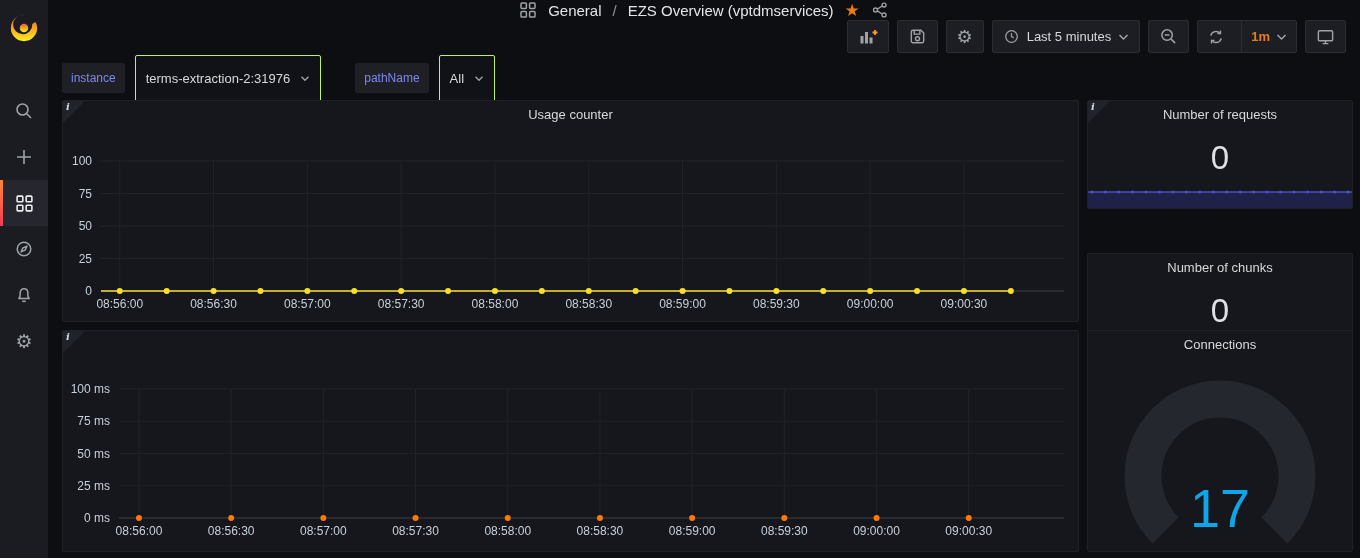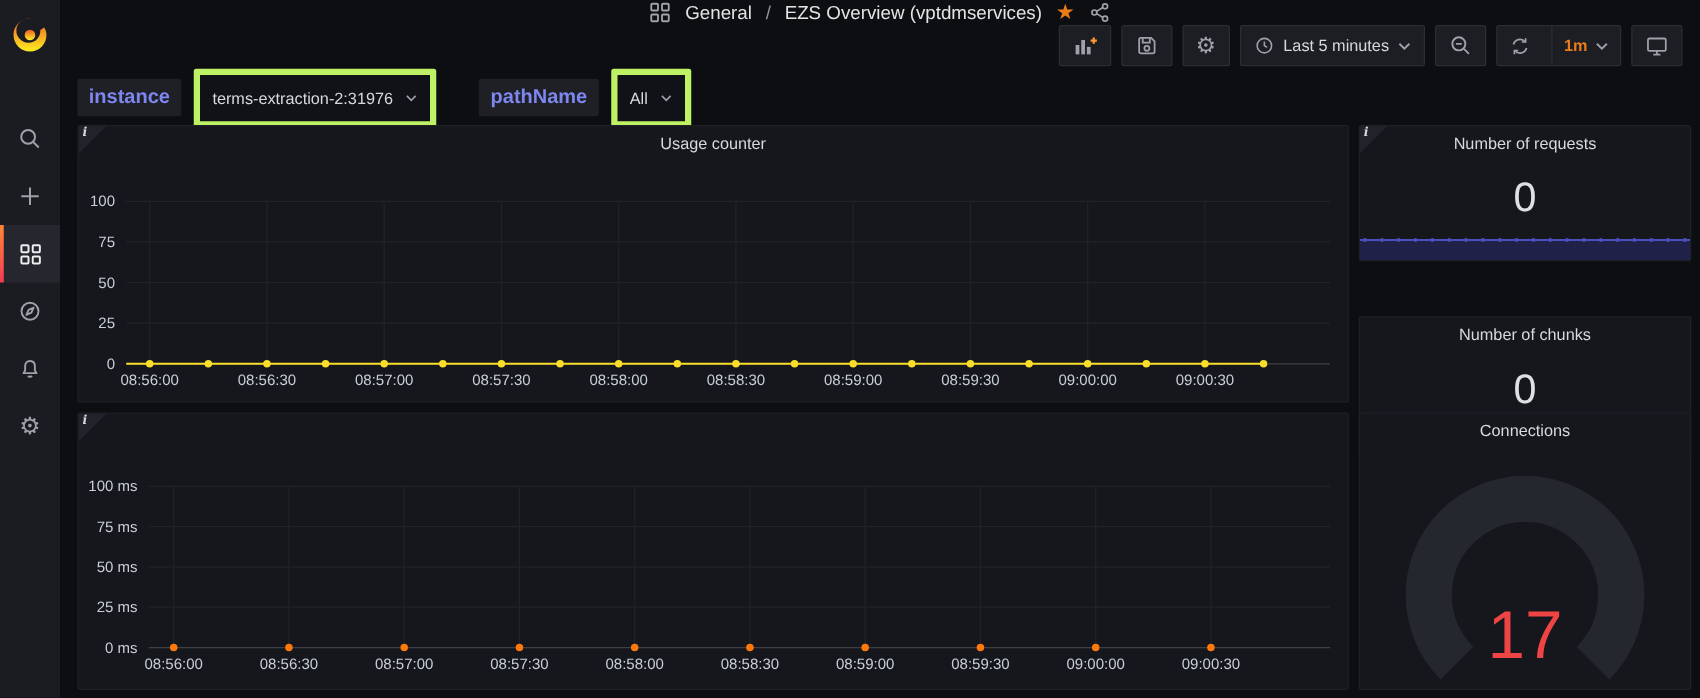--- a/index.html
+++ b/index.html
@@ -28,23 +28,23 @@
   .nav-actions { margin-left:auto; display:flex; gap:8px; align-items:center; }
   .tbtn { display:flex; align-items:center; gap:7px; background:#1D1E24; border:1px solid #2C2D33;
     border-radius:2px; height:33px; padding:0 10px; color:#9DA2A8; font-size:13px; cursor:pointer; }
   .tbtn .lbl { color:#D8D9DA; }
   .btn-group { display:flex; align-items:stretch; padding:0; }
   .btn-group .seg { display:flex; align-items:center; gap:6px; padding:0 9px; cursor:pointer; }
   .btn-group .seg + .seg { border-left:1px solid #2C2D33; }
   .interval { color:#EB7B18; font-weight:700; }
   
   .submenu { position:absolute; top:56px; left:0; right:0; height:44px; display:flex; align-items:center; padding:0 14px; }
-  .var-label { background:#1F2026; color:#7E87EF; font-weight:700; font-size:16px; height:30px;
+  .var-label { background:#1F2026; color:#7E87EF; font-weight:400; font-size:12px; height:30px;
     display:flex; align-items:center; padding:0 9px; border-radius:2px; cursor:default; }
-  .var-value { border:5px solid #bef264; background:#111217; color:#D8D9DA; font-size:13px; height:47px;
+  .var-value { border:1px solid #bef264; background:#111217; color:#D8D9DA; font-size:13px; height:47px;
     display:flex; align-items:center; gap:10px; padding:0 10px; border-radius:2px; margin-left:10px; cursor:pointer; }
   .group-gap { margin-left:34px; }
   .chev { color:#9DA2A8; display:flex; }
   
   .panel { position:absolute; background:#16171D; border:1px solid #1F2127; border-radius:2px; }
   .panel-title { position:absolute; top:0; left:0; right:0; height:26px; line-height:27px; text-align:center;
     font-size:13px; font-weight:500; color:#D8D9DA; cursor:pointer; z-index:3; }
   .chart { position:absolute; inset:0; width:100%; height:100%; }
   .info-corner { position:absolute; top:0; left:0; width:0; height:0;
     border-top:22px solid #20232A; border-right:22px solid transparent; cursor:pointer; z-index:4; }
@@ -385,16 +385,16 @@
         <circle cx="813.5365853658536" cy="187" r="3" fill="#FF780A"></circle>
         <circle cx="905.7317073170732" cy="187" r="3" fill="#FF780A"></circle>
       </svg>
   </div>
 
   <div class="panel" style="left:1039px; top:330px; width:266px; height:222px;">
     <div class="panel-title">Connections</div>
     <svg class="gauge-svg" viewBox="0 0 264 196">
         <path d="M 77.55277784863583 175.44722215136417 A 77 77 0 1 1 186.44722215136417 175.44722215136417" fill="none" stroke="#24272D" stroke-width="37"></path>
       </svg>
-    <div class="gauge-value" style="color: #ef4444;">17</div>
+    <div class="gauge-value" style="color: #0ea5e9;">17</div>
   </div>
 
 </div>
 
 </body></html>

